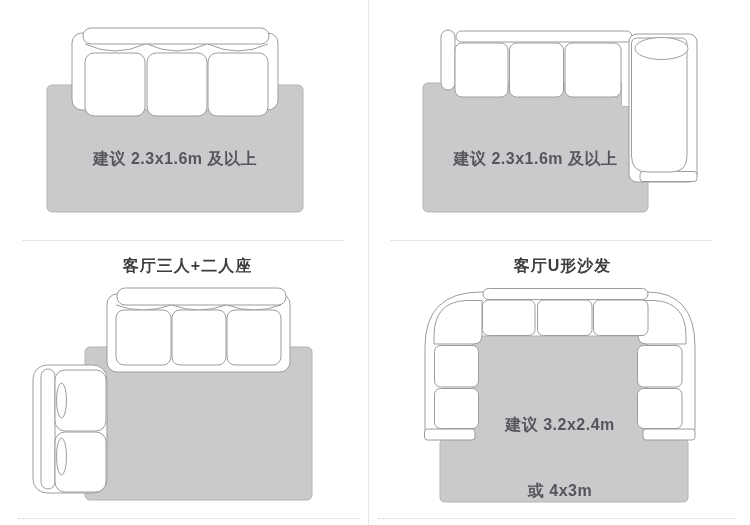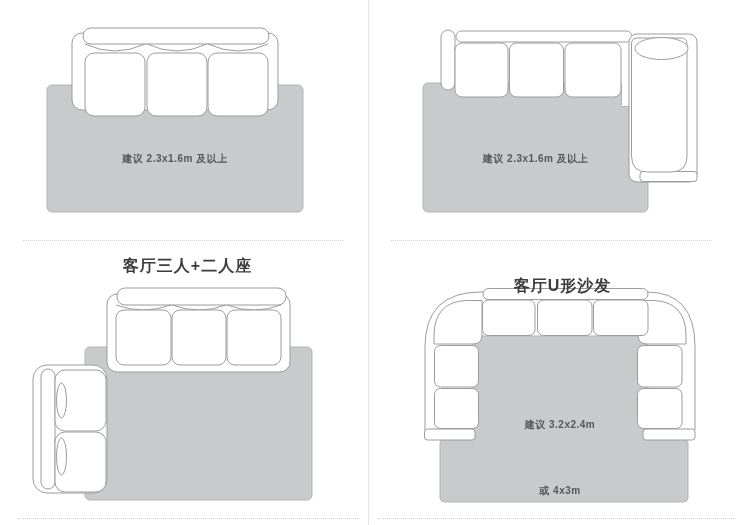--- a/index.html
+++ b/index.html
@@ -2,21 +2,21 @@
 <html><head>
 <meta charset="utf-8">
 <style>
   html,body{margin:0;padding:0;background:#fff;}
   .canvas{
     position:relative;width:750px;height:525px;background:#ffffff;overflow:hidden;
     font-family:"Liberation Sans","DejaVu Sans",sans-serif;
   }
   .canvas svg{position:absolute;display:block;}
   .rug-label{
-    position:absolute;text-align:center;font-weight:bold;font-size:10px;
+    position:absolute;text-align:center;font-weight:bold;font-size:16px;
     color:#55565a;letter-spacing:.5px;line-height:16px;
   }
   .rug-label.two-line{line-height:18px;text-align:center;}
   .sec-title{
     position:absolute;text-align:center;font-weight:bold;font-size:16px;
     color:#3c3d3f;letter-spacing:1px;line-height:20px;
   }
   .vdiv{position:absolute;border-left:1px dotted #cfd4d7;width:0;}
   .hdiv{position:absolute;border-top:1px dotted #cfd4d7;height:0;}
   
@@ -89,21 +89,21 @@
     <rect class="sofa" x="482.5" y="300" width="52.5" height="35.5" rx="6"></rect>
     <rect class="sofa" x="537.5" y="300" width="54.5" height="35.5" rx="6"></rect>
     <rect class="sofa" x="593.5" y="300" width="54.5" height="35.5" rx="6"></rect>
     <rect class="sofa" x="434.5" y="345.5" width="44" height="41.5" rx="6"></rect>
     <rect class="sofa" x="434.5" y="388.5" width="44" height="40" rx="6"></rect>
     <rect class="sofa" x="637.5" y="345.5" width="44.5" height="41.5" rx="6"></rect>
     <rect class="sofa" x="637.5" y="388.5" width="44.5" height="40" rx="6"></rect>
     <rect class="sofa" x="424.5" y="429" width="50.5" height="11" rx="3"></rect>
     <rect class="sofa" x="643" y="429" width="52" height="11" rx="3"></rect>
   </svg>
-  <div class="sec-title" style="left:375px;top:256px;width:375px;margin-top:20px;">客厅U形沙发</div>
+  <div class="sec-title" style="left:375px;top:256px;width:375px;">客厅U形沙发</div>
   <div class="rug-label two-line" style="left:440px;top:416px;width:240px;">建议 3.2x2.4m</div>
   <div class="rug-label two-line" style="left:440px;top:434px;width:240px;margin-top:48px;">或 4x3m</div>
 
   <div class="vdiv" style="left:368px;top:0;height:525px;"></div>
   <div class="hdiv" style="left:23px;top:240px;width:320px;"></div>
   <div class="hdiv" style="left:391px;top:240px;width:321px;"></div>
   <div class="hdiv" style="left:18px;top:518px;width:342px;"></div>
   <div class="hdiv" style="left:378px;top:518px;width:358px;"></div>
 
 </div>

